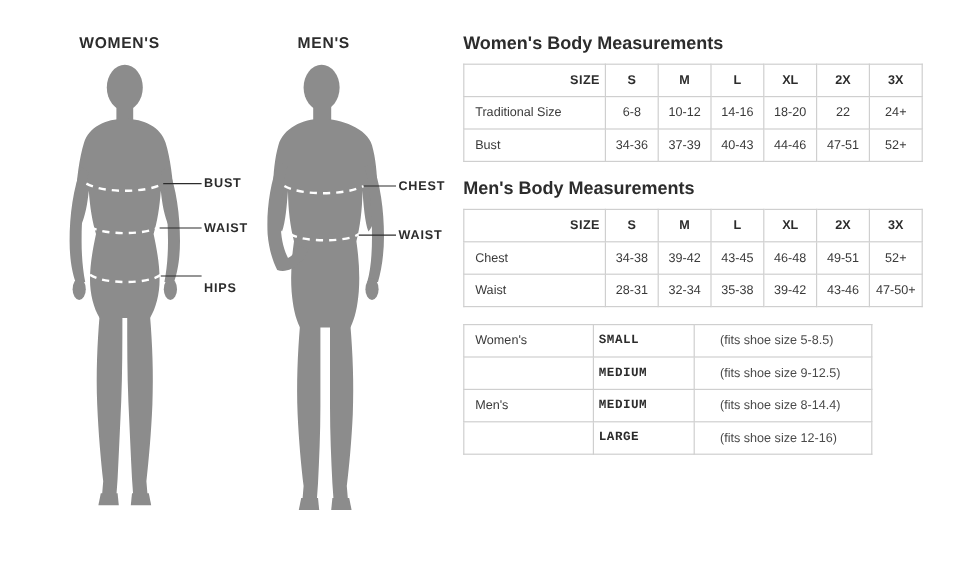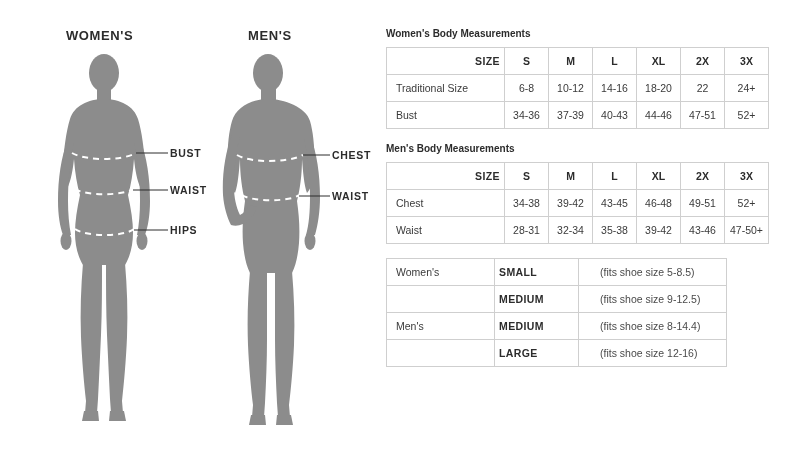--- a/index.html
+++ b/index.html
@@ -70,21 +70,21 @@
   .tables {
     position: absolute;
     left: 386px;
     top: 28px;
     width: 392px;
   }
   .section {
     margin-bottom: 14px;
   }
   .section-title {
-    font-size: 10px;
+    font-size: 15px;
     font-weight: bold;
     color: #2c2c2c;
     margin: 0 0 8px 0;
   }
   table {
     border-collapse: collapse;
     width: 340px;
     table-layout: fixed;
   }
   table.body-meas { width: 340px; }
@@ -124,20 +124,21 @@
   }
   table.sock td.who {
     text-align: left;
     padding-left: 9px;
   }
   table.sock td.size {
     font-weight: bold;
     color: #2c2c2c;
     text-align: left;
     letter-spacing: 0.4px;
+    font-family: Liberation Mono, monospace;
   }
   table.sock td.note {
     text-align: left;
     padding-left: 21px;
     color: #4a4a4a;
   }
 </style>
 </head>
 <body>
 
@@ -194,21 +195,21 @@
           </g>
 
           <g stroke="#2c2c2c" stroke-width="1" fill="none">
             <path d="M108,104 L140,104"></path>
             <path d="M105,141 L140,141"></path>
             <path d="M106,181 L140,181"></path>
           </g>
         </svg>
         <div class="measure-label" style="left:142px; top:98px;">BUST</div>
         <div class="measure-label" style="left:142px; top:135px;">WAIST</div>
-        <div class="measure-label" style="left:142px; top:175px;">HIPS</div>
+        <div class="measure-label" style="left:142px; top:185px;">HIPS</div>
       </div>
     </div>
 
     <div class="fig-col men">
       <div class="fig-title men">MEN'S</div>
       <div class="fig-canvas">
         <svg width="160" height="390" viewBox="0 0 160 390">
           <g fill="#8c8c8c">
 
             <ellipse cx="62" cy="24" rx="15" ry="19"></ellipse>

